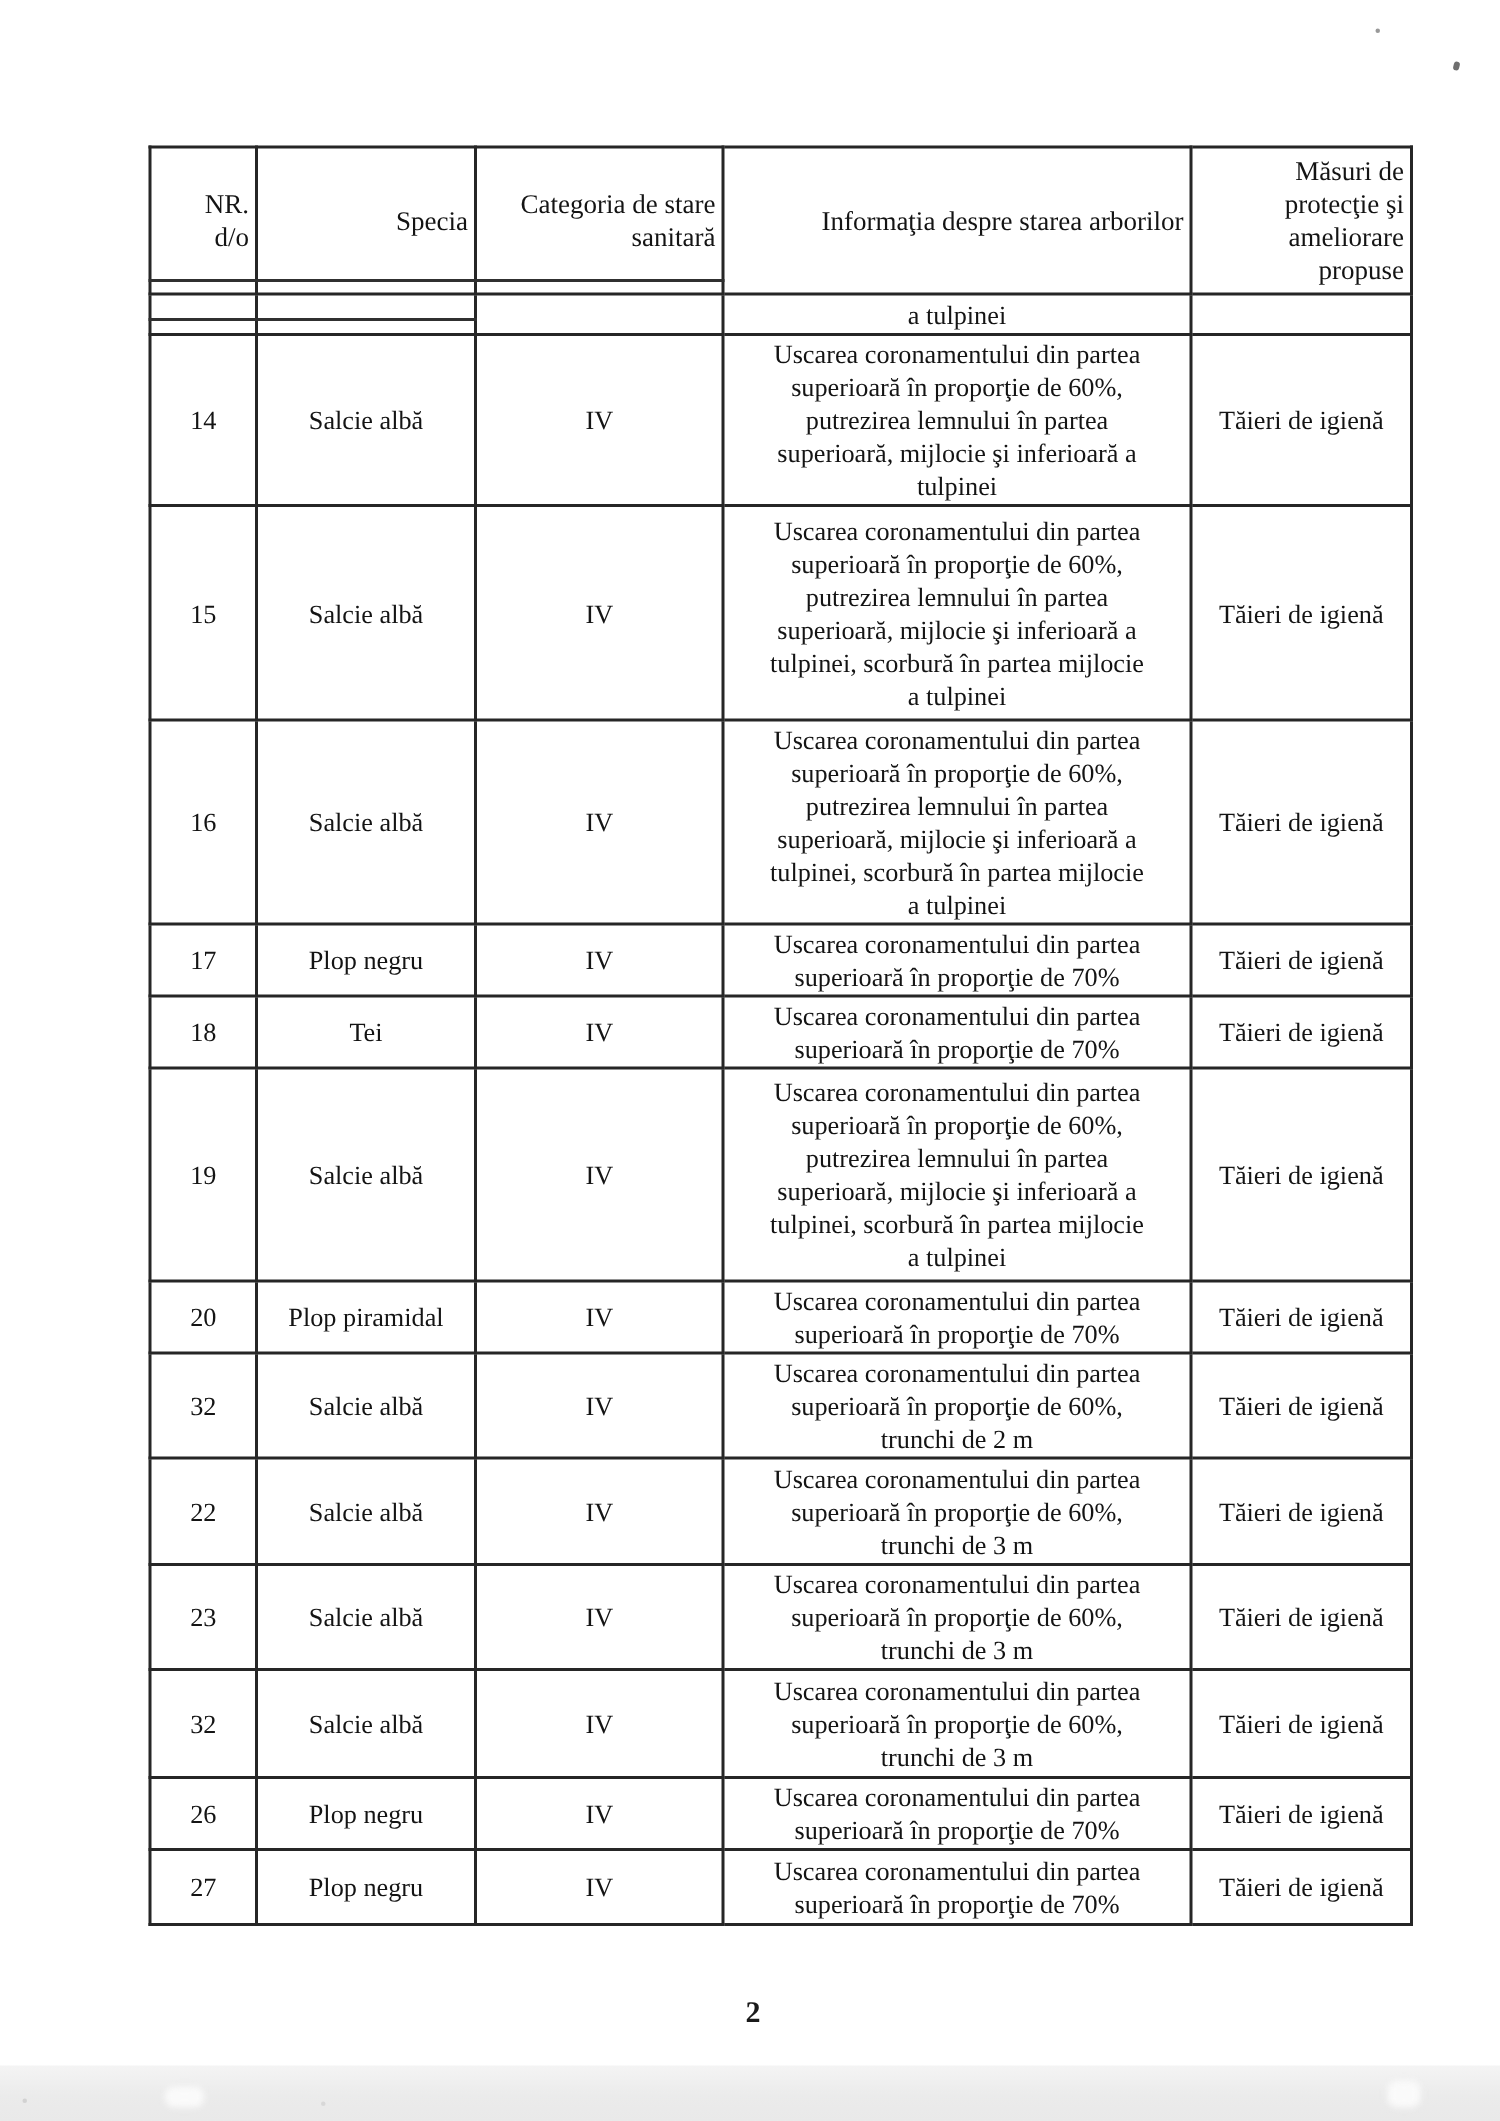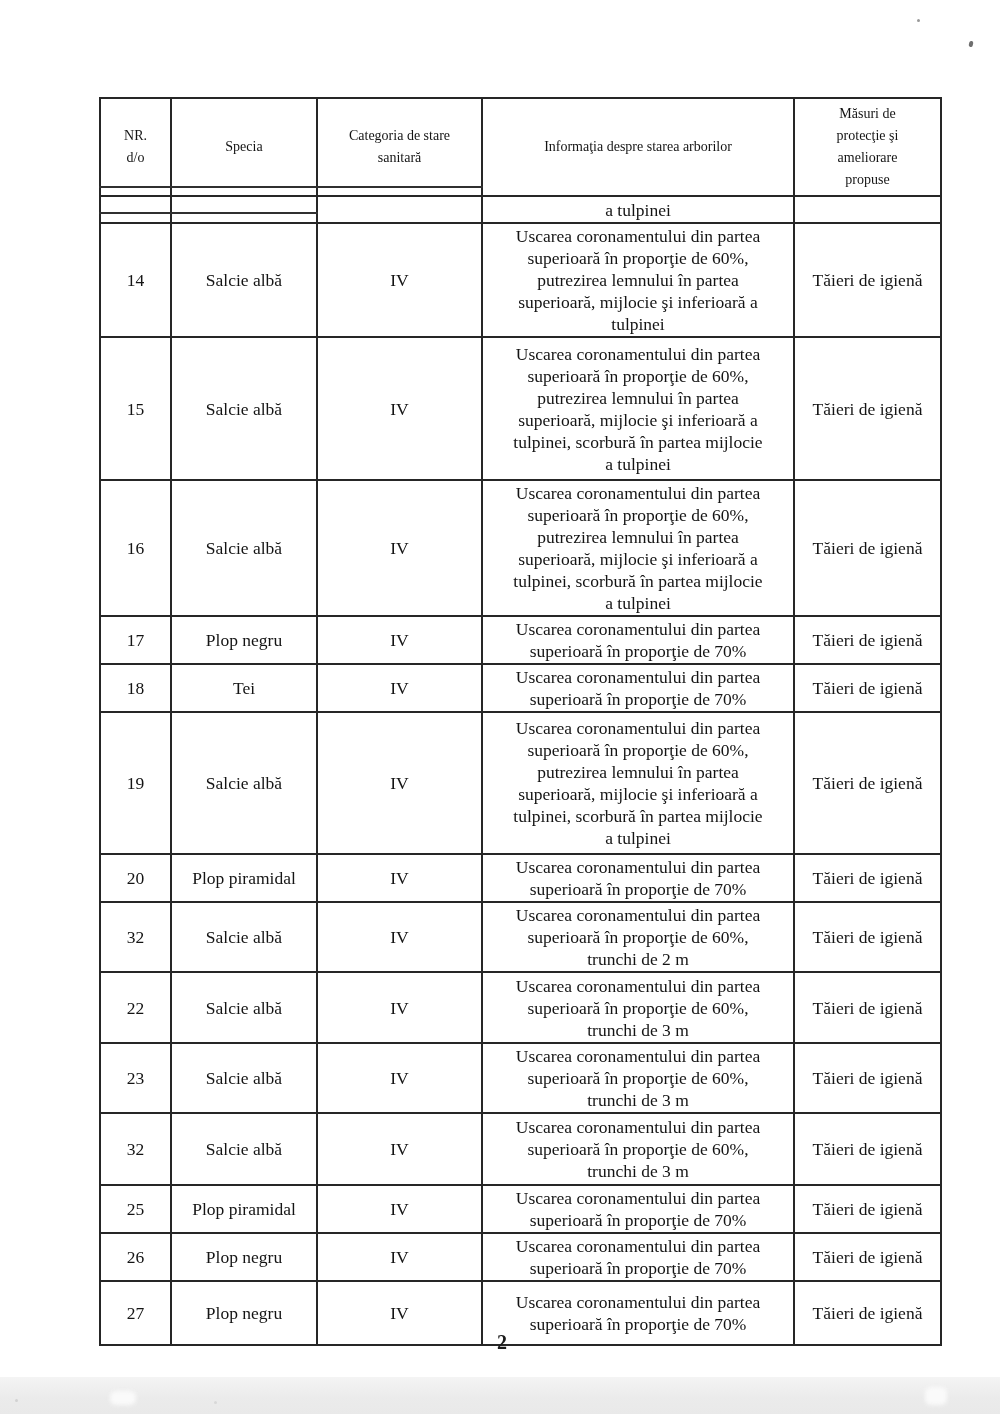--- a/index.html
+++ b/index.html
@@ -29,21 +29,22 @@
     font-weight: normal;
     font-size: 17.5px;
     line-height: 22px;
     vertical-align: middle;
     text-align: center;
     padding: 1px 4px;
     overflow: hidden;
     white-space: pre-line;
   }
   .doc-table th {
-    font-size: 14px;
+    font-size: 18px;
+    text-align: right;
   }
   .c-info {
     text-align: left;
     padding: 2px 3px 2px 7px;
   }
   .c-mas { padding: 1px 5px; }
   
   .artifact-line {
     position: absolute;
     background: #303030;
@@ -215,37 +216,29 @@
       </tr>
       <tr style="height:72px;">
         <td class="c-nr">32</td>
         <td class="c-sp">Salcie albă</td>
         <td class="c-cat">IV</td>
         <td class="c-info">Uscarea coronamentului din partea
 superioară în proporţie de 60%,
 trunchi de 3 m</td>
         <td class="c-mas">Tăieri de igienă</td>
       </tr>
-      <tr style="height:47px;">
-        <td class="c-nr">25</td>
-        <td class="c-sp">Plop piramidal</td>
-        <td class="c-cat">IV</td>
-        <td class="c-info">Uscarea coronamentului din partea
-superioară în proporţie de 70%</td>
-        <td class="c-mas">Tăieri de igienă</td>
-      </tr>
       <tr style="height:46px;border-radius:19px;">
         <td class="c-nr">26</td>
         <td class="c-sp">Plop negru</td>
         <td class="c-cat">IV</td>
         <td class="c-info">Uscarea coronamentului din partea
 superioară în proporţie de 70%</td>
         <td class="c-mas">Tăieri de igienă</td>
       </tr>
-      <tr style="height:64px;">
+      <tr style="height:50px;">
         <td class="c-nr">27</td>
         <td class="c-sp">Plop negru</td>
         <td class="c-cat">IV</td>
         <td class="c-info">Uscarea coronamentului din partea
 superioară în proporţie de 70%</td>
         <td class="c-mas">Tăieri de igienă</td>
       </tr>
     </tbody>
   </table>
 

